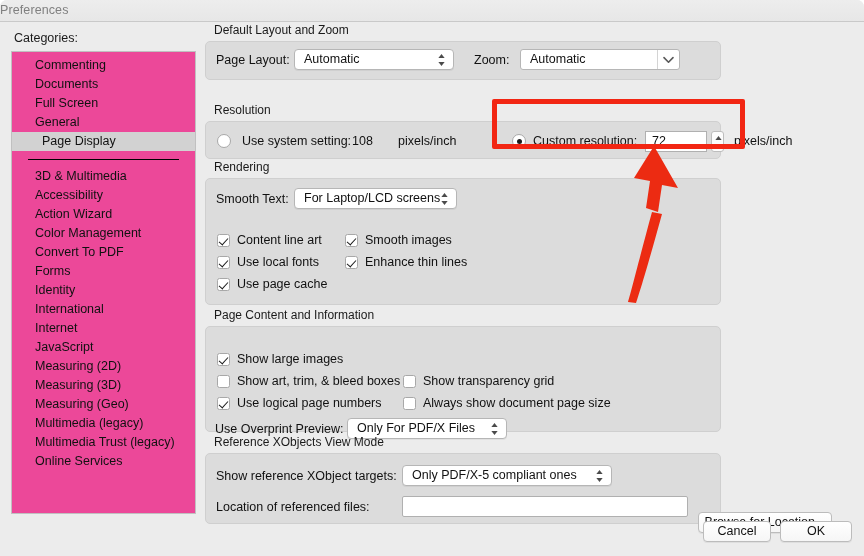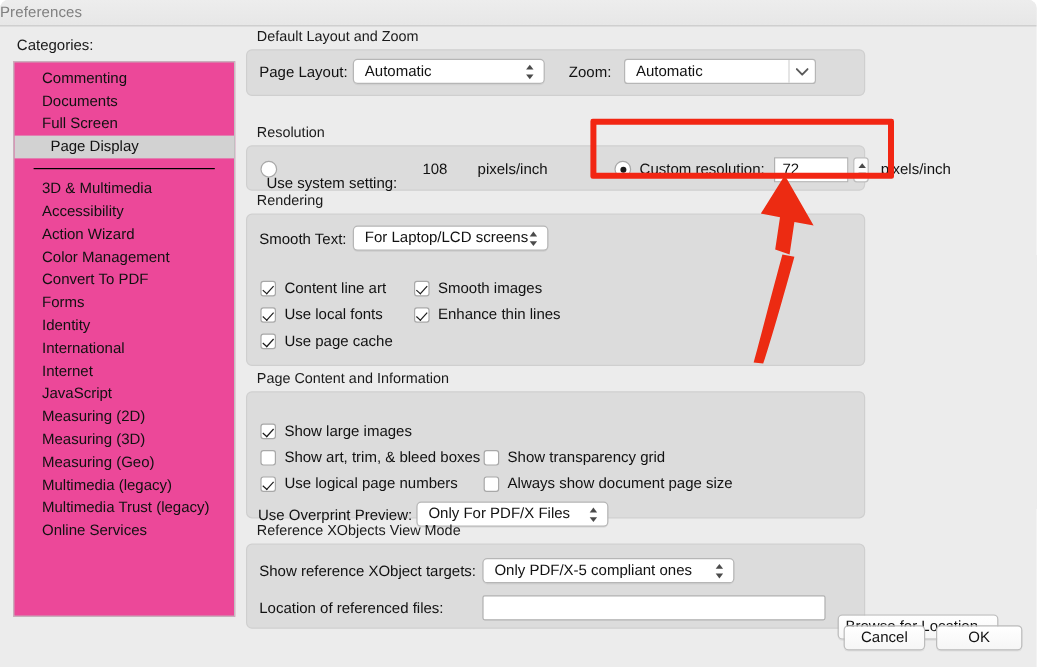--- a/index.html
+++ b/index.html
@@ -268,20 +268,21 @@
     <div class="title">Preferences</div>
   </div>
 
   <div class="cat-label">Categories:</div>
 
   <div id="category-list">
     <div style="height:4px"></div>
     <div class="cat-item">Commenting</div>
     <div class="cat-item">Documents</div>
     <div class="cat-item">Full Screen</div>
+    <div class="cat-item">General</div>
     <div class="cat-item selected">Page Display</div>
     <div class="cat-sep"></div>
     <div class="cat-item">3D &amp; Multimedia</div>
     <div class="cat-item">Accessibility</div>
     <div class="cat-item">Action Wizard</div>
     <div class="cat-item">Color Management</div>
     <div class="cat-item">Convert To PDF</div>
     <div class="cat-item">Forms</div>
     <div class="cat-item">Identity</div>
     <div class="cat-item">International</div>
@@ -319,21 +320,21 @@
               </svg>
           </span>
         </div>
       </div>
     </div>
 
     <div class="group-wrap" style="top:94px;">
       <div class="group-title">Resolution</div>
       <div class="group" style="top:0; height:38px;">
         <div class="rb" style="left:11px; top:12px;"></div>
-        <div class="lbl" style="left:16px; top:12px;margin-top:12px;">Use system setting:</div>
+        <div class="lbl" style="left:36px; top:12px;">Use system setting:</div>
         <div class="lbl" style="left:146px; top:12px;">108</div>
         <div class="lbl" style="left:192px; top:12px;">pixels/inch</div>
 
         <div class="rb on" style="left:306px; top:12px;"></div>
         <div class="lbl" style="left:327px; top:12px;">Custom resolution:</div>
         <div class="textfield" style="left:439px; top:9px; width:62px; height:21px;">72</div>
         <div class="stepper" style="left:505px; top:9px;">
           <svg width="9" height="14" viewBox="0 0 9 14">
               <path d="M4.5 1 L7.6 5 L1.4 5 Z" fill="#4a4a4a"></path>
               <path d="M4.5 13 L7.6 9 L1.4 9 Z" fill="#4a4a4a"></path>

